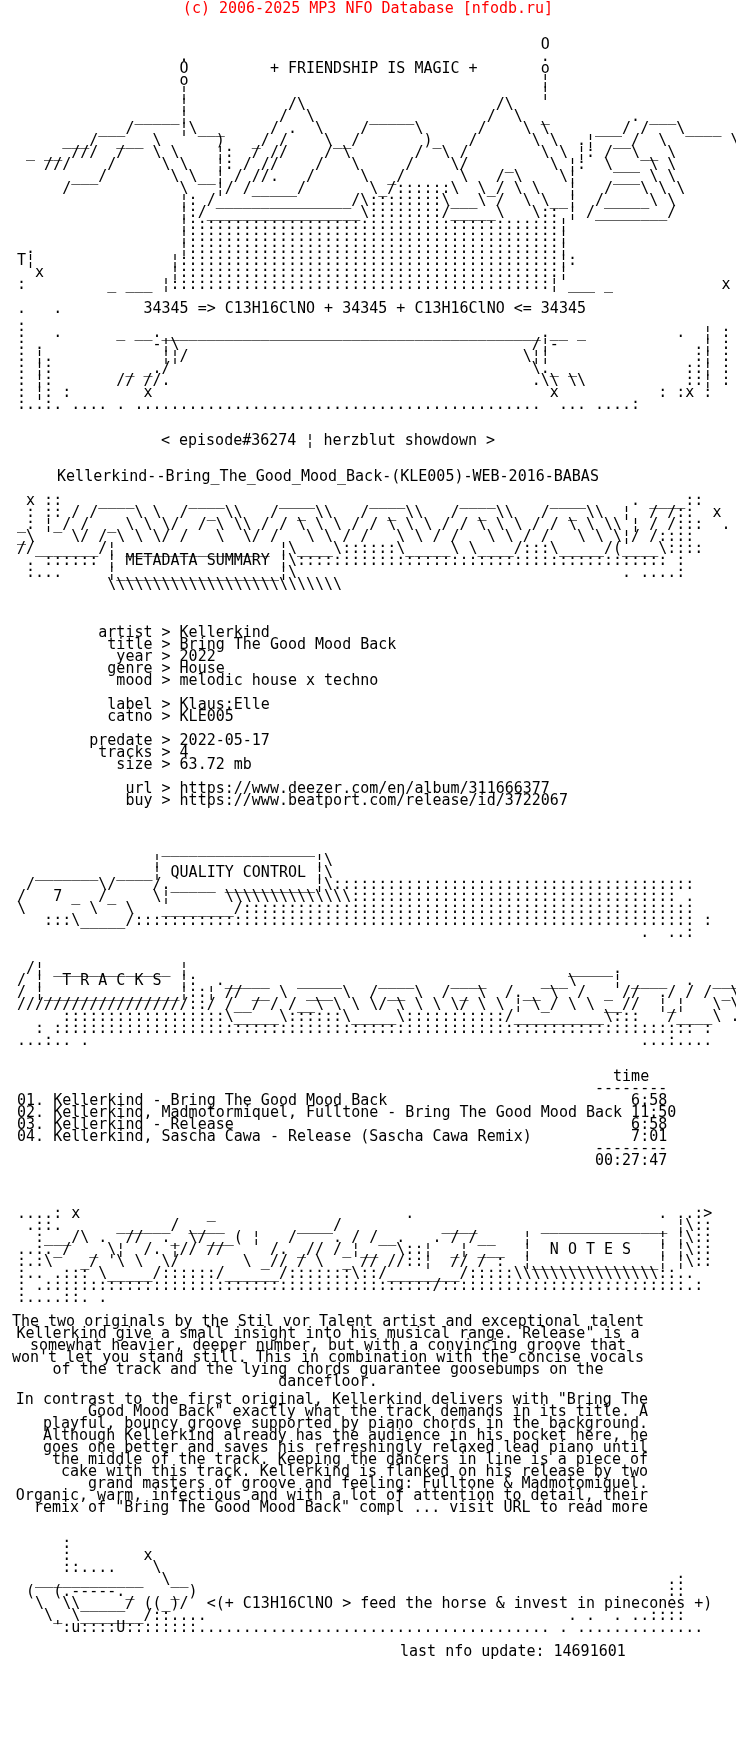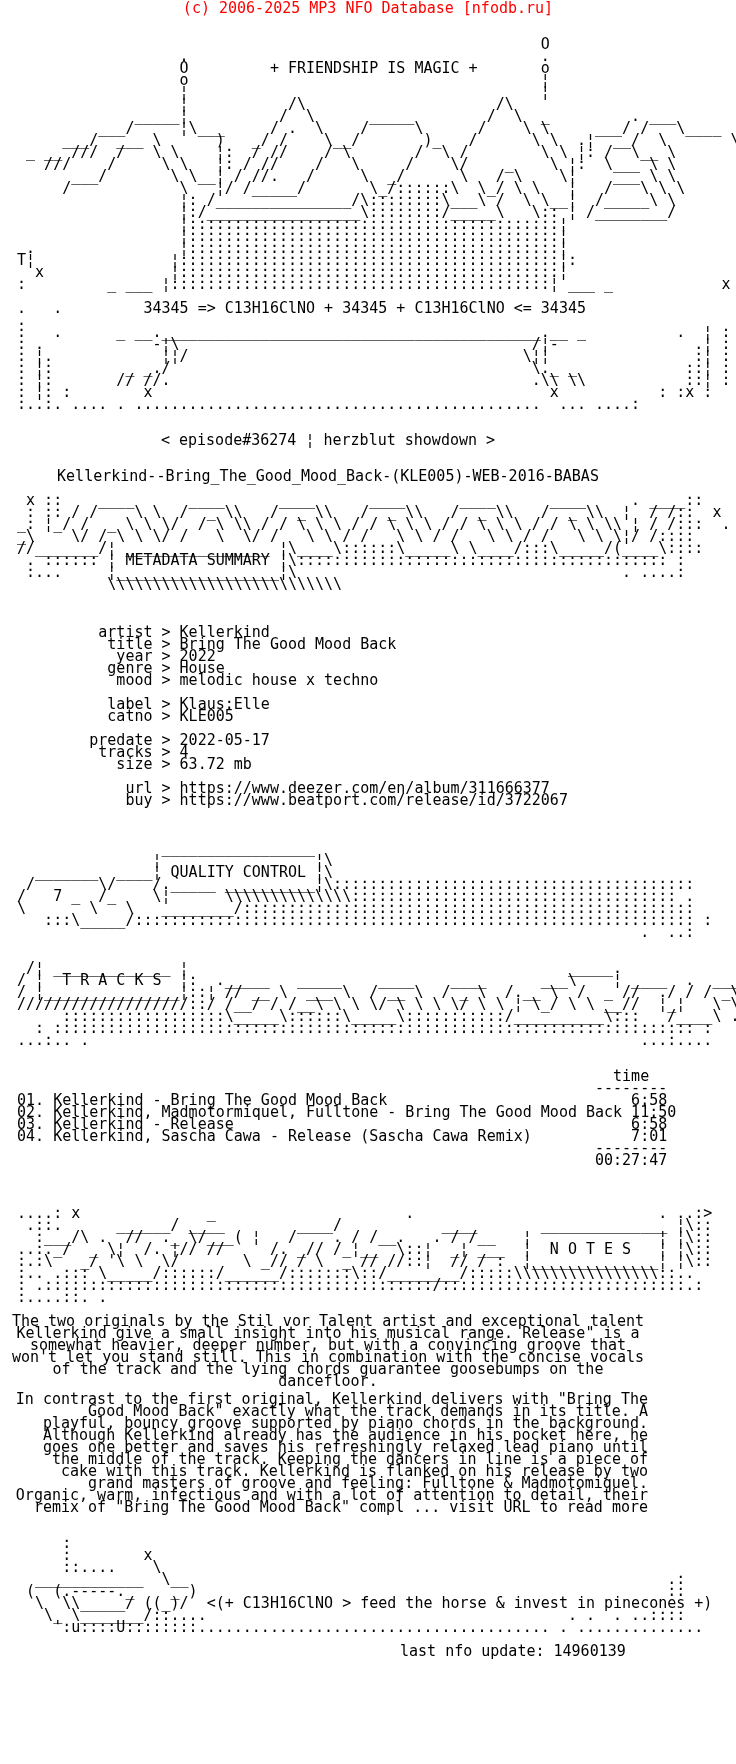--- a/index.html
+++ b/index.html
@@ -157,15 +157,15 @@
 
   <pre id="footer-art" class="mono">      :
       :        x
       ::....    \
    ____________  \__                                                     .:
   (  (.-----._    _ )                                                    ::
    \  \\_____/ ((_)/  &lt;(+ C13H16ClNO &gt; feed the horse &amp; invest in pinecones +)
     \_ \_______/::....                                        . .  . ..::::
      ':u::::U::::::::....................................... . ..............</pre>
 
-  <pre id="last-update" class="mono">last nfo update: 14960139</pre>
+  <pre id="last-update" class="mono">last nfo update: 14691601</pre>
 
 </div>
 
 </body></html>

